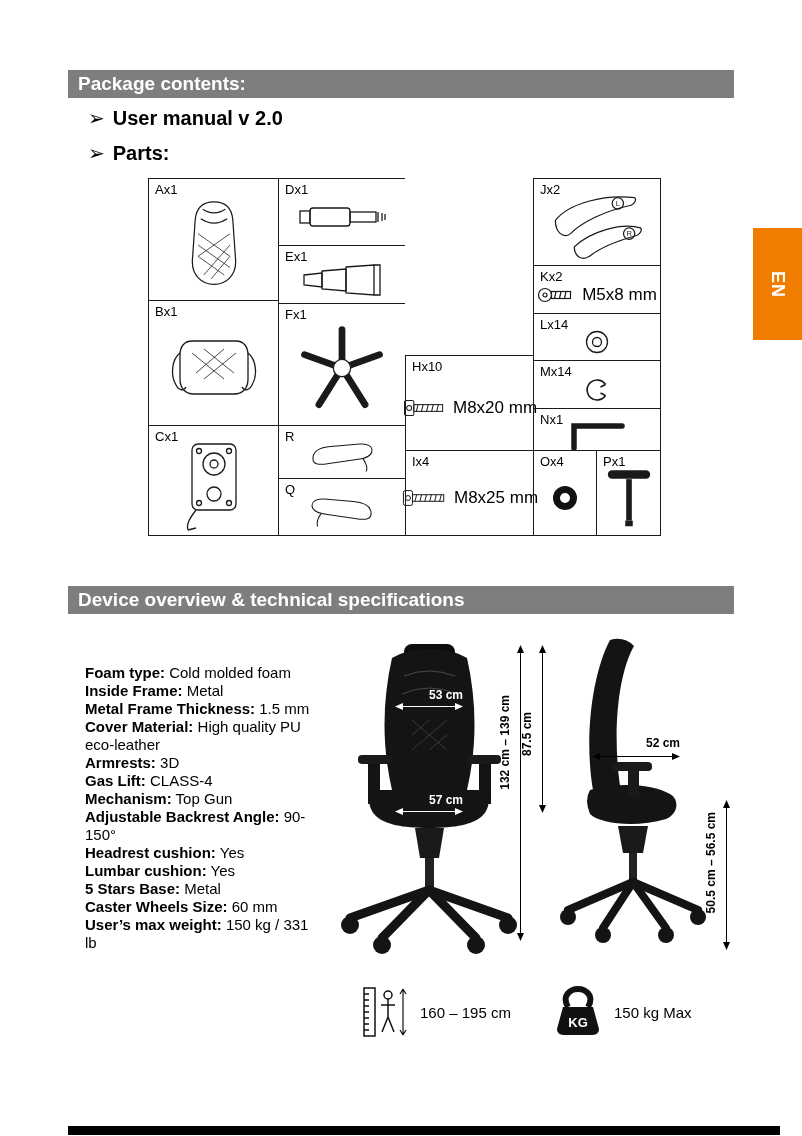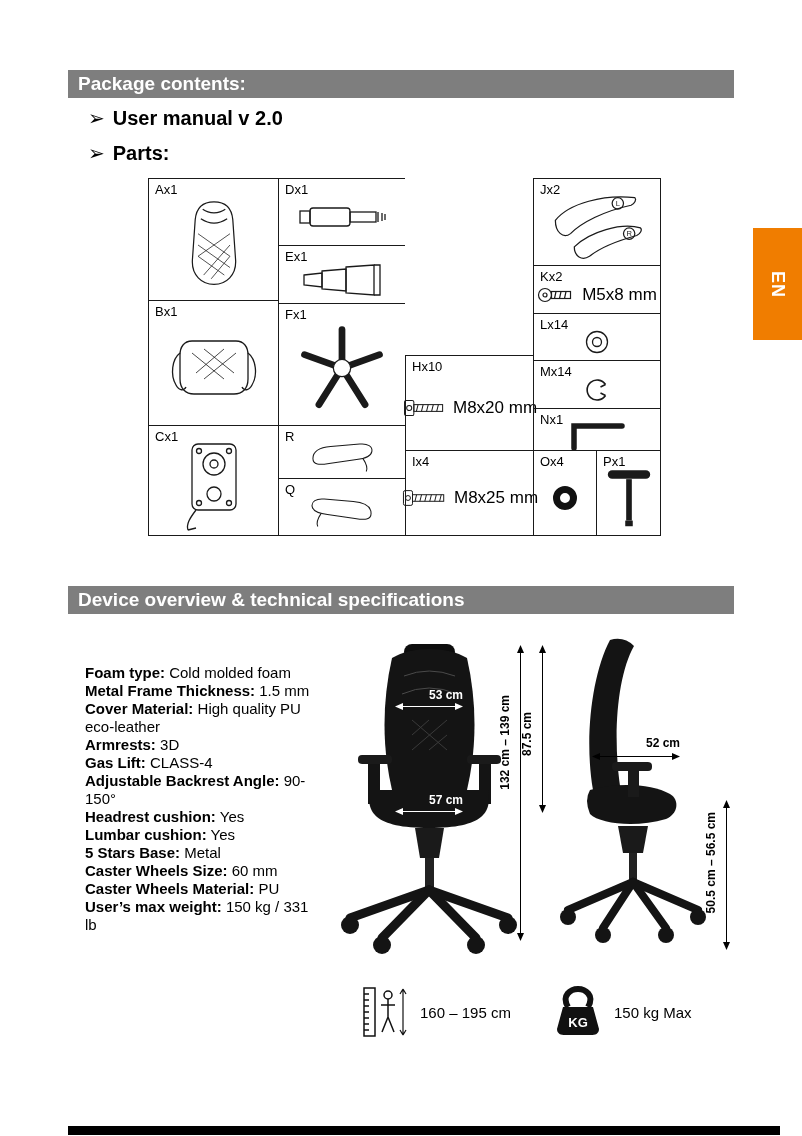--- a/index.html
+++ b/index.html
@@ -222,30 +222,31 @@
 <div class="entab">
   <span>EN</span>
 </div>
 
 <div class="bar" style="top:586px">
   <span>Device overview &amp; technical specifications</span>
 </div>
 
 <div class="specs">
   <div class="spec"><b>Foam type:</b> <span>Cold molded foam</span></div>
+  <div class="spec"><b>Inside Frame:</b> <span>Metal</span></div>
   <div class="spec"><b>Metal Frame Thickness:</b> <span>1.5 mm</span></div>
   <div class="spec"><b>Cover Material:</b> <span>High quality PU eco-leather</span></div>
   <div class="spec"><b>Armrests:</b> <span>3D</span></div>
   <div class="spec"><b>Gas Lift:</b> <span>CLASS-4</span></div>
+  <div class="spec"><b>Mechanism:</b> <span>Top Gun</span></div>
   <div class="spec"><b>Adjustable Backrest Angle:</b> <span>90-150°</span></div>
   <div class="spec"><b>Headrest cushion:</b> <span>Yes</span></div>
   <div class="spec"><b>Lumbar cushion:</b> <span>Yes</span></div>
   <div class="spec"><b>5 Stars Base:</b> <span>Metal</span></div>
   <div class="spec"><b>Caster Wheels Size:</b> <span>60 mm</span></div>
-  <div class="spec"><b>Caster Wheels Material:</b> <span>PU</span></div>
   <div class="spec"><b>User’s max weight:</b> <span>150 kg / 331 lb</span></div>
 </div>
 
 <svg class="abs" style="left:332px;top:642px" width="195" height="320" viewBox="0 0 195 320">
   <rect x="72" y="2" width="51" height="16" rx="8" fill="#0d0d0d"></rect>
   <path d="M60,16 C50,60 50,105 60,148 L135,148 C145,105 145,60 135,16 C115,4 80,4 60,16 Z" fill="#141414"></path>
   <path d="M72,34 Q97,24 123,34 M70,52 Q97,40 125,52" stroke="#4a4a4a" fill="none"></path>
   <path d="M80,78 L115,108 M115,78 L80,108 M80,93 L97,78 M97,108 L115,93" stroke="#3a3a3a" fill="none"></path>
   <rect x="26" y="113" width="34" height="9" rx="4" fill="#1a1a1a"></rect>
   <rect x="36" y="122" width="12" height="40" fill="#141414"></rect>

